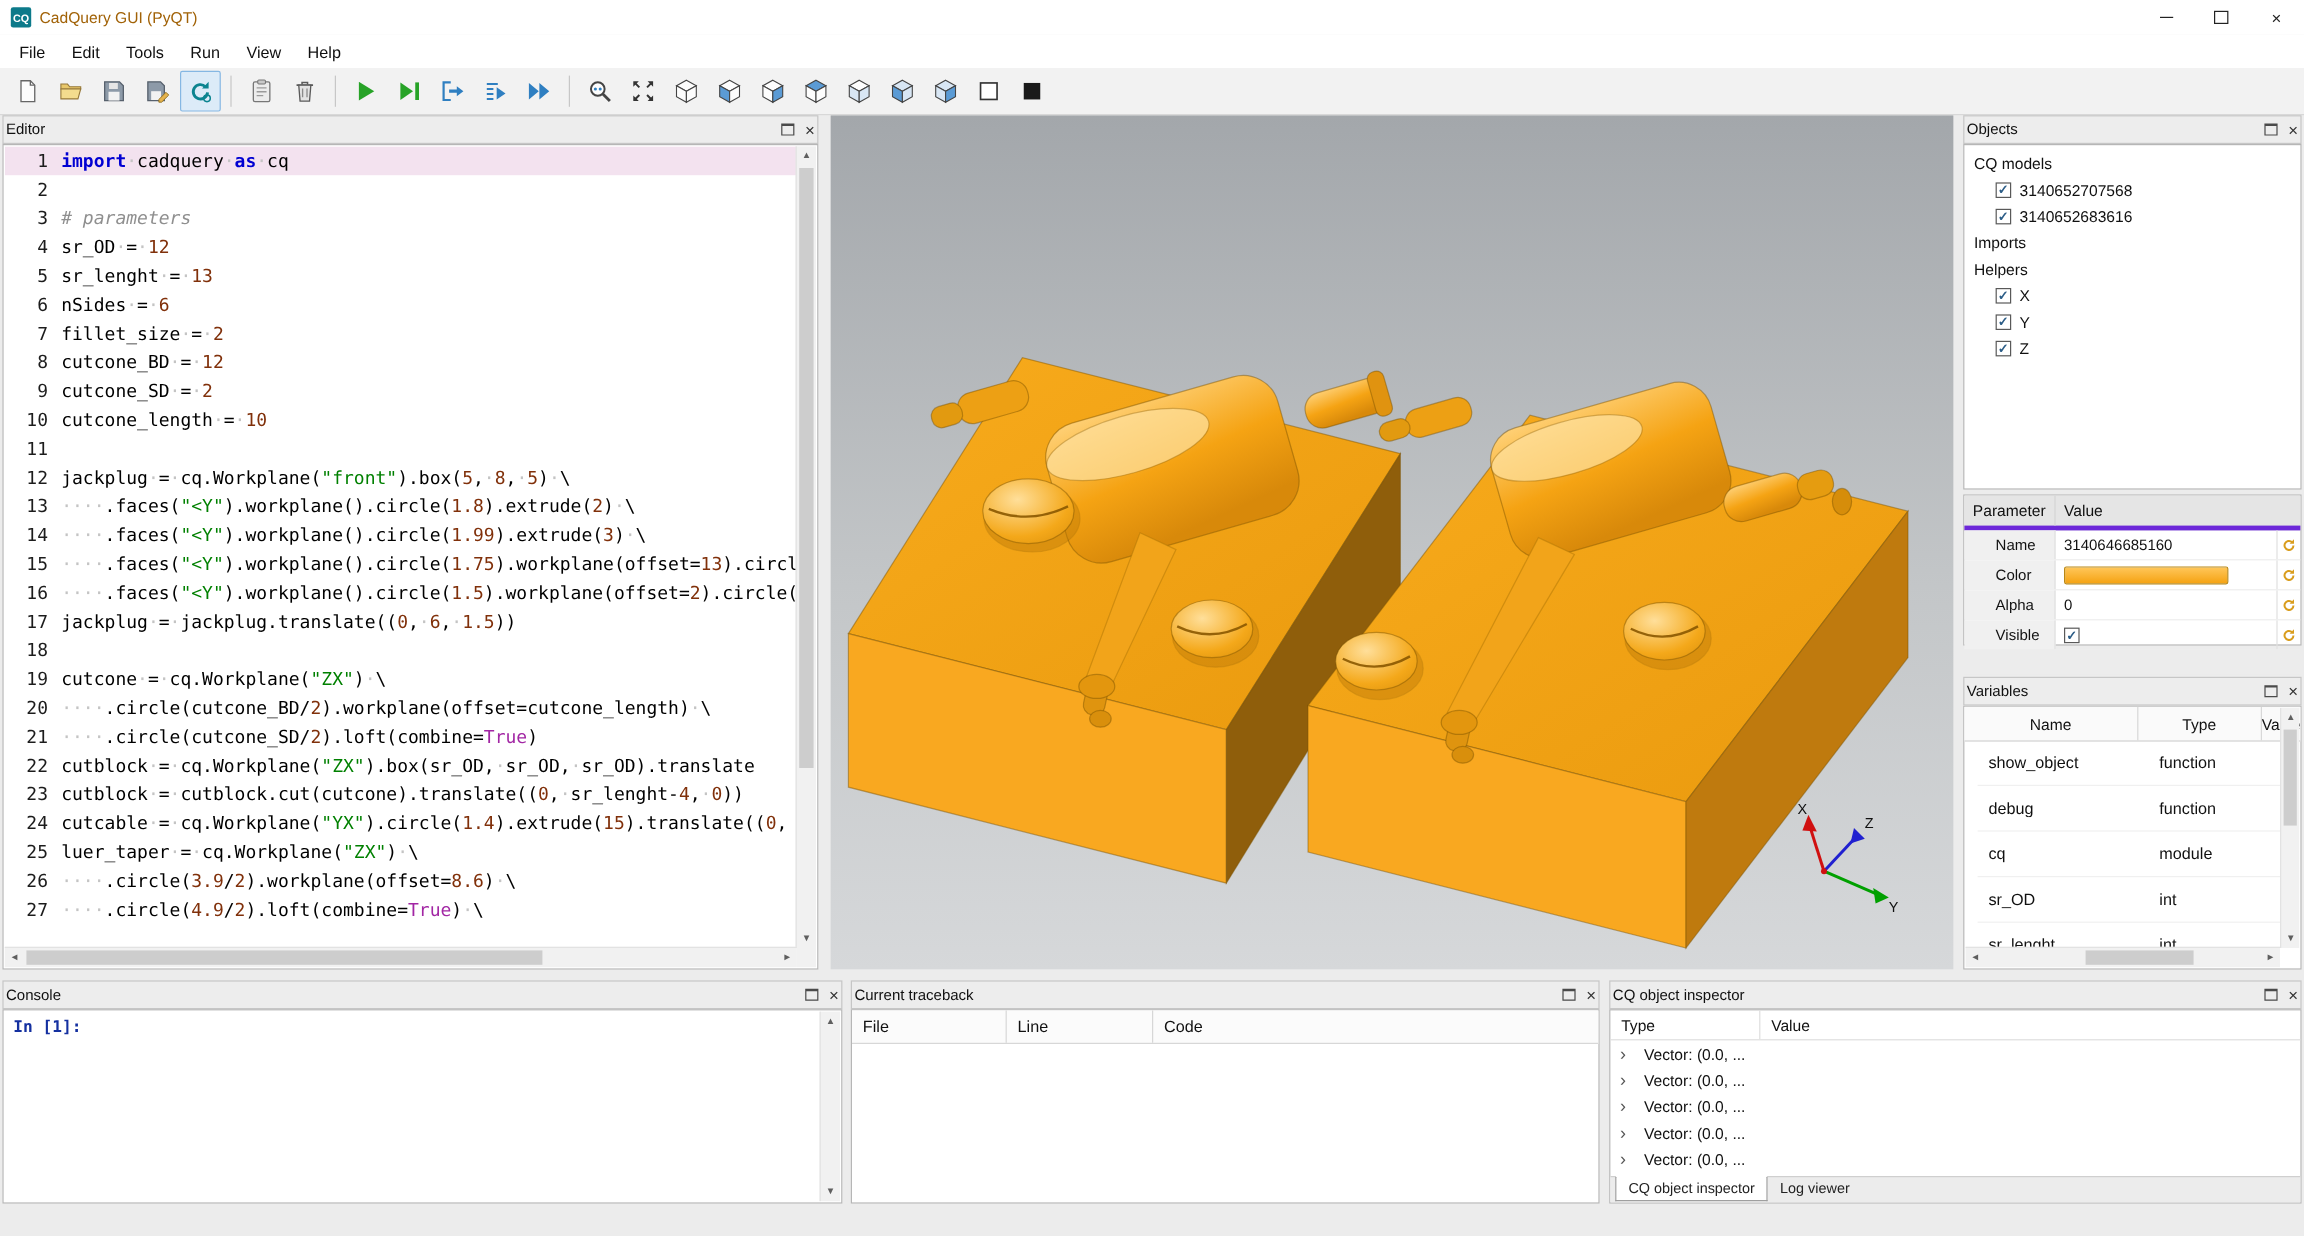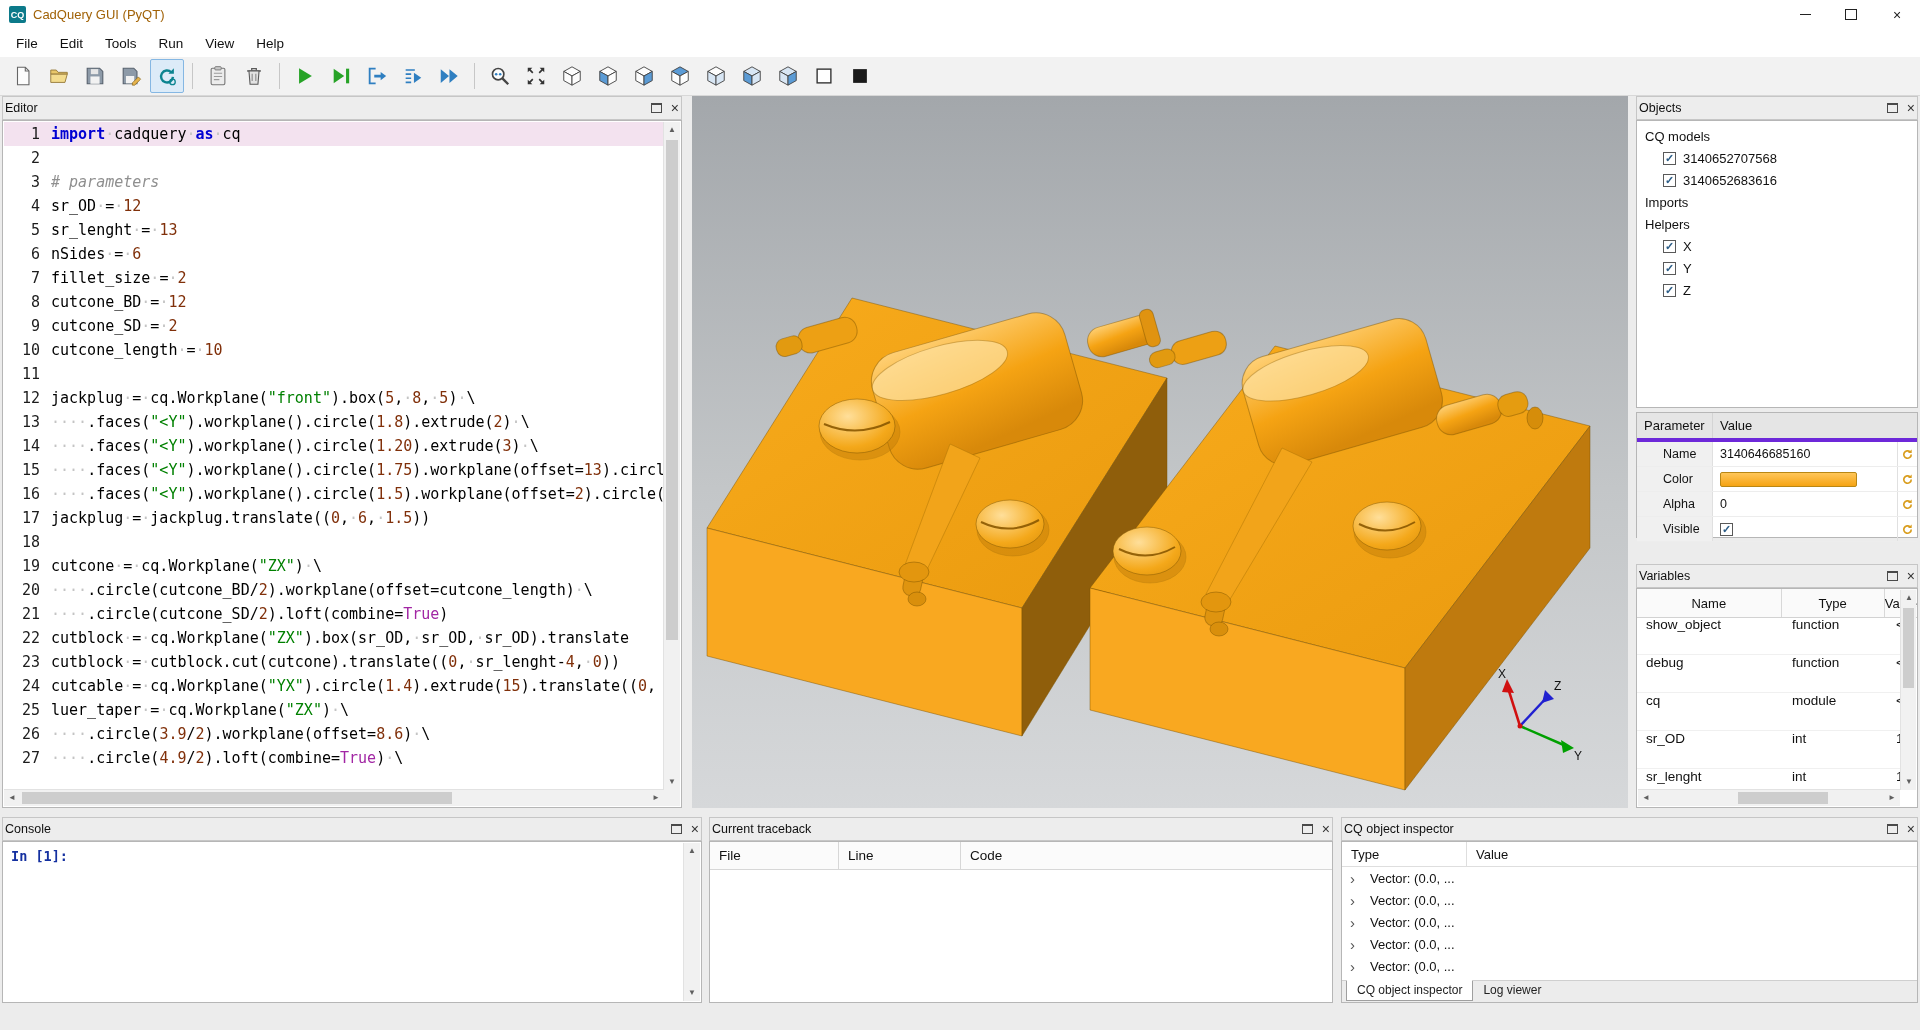--- a/index.html
+++ b/index.html
@@ -68,21 +68,21 @@
   .preset svg{width:13px;height:13px;}
   .swatch{width:135px;height:13px;border:1px solid #b98714;border-radius:2px;}
   
   #variables-panel{left:1636px;top:564px;width:282px;height:244px;}
   .var-head{display:flex;height:28px;background:#fafafa;border-bottom:1px solid #d2d2d2;}
   .vhead{display:flex;align-items:center;justify-content:center;font-size:13px;border-right:1px solid #d8d8d8;box-sizing:border-box;}
   .vhead.c0{width:146px;}
   .vhead.c1{width:104px;}
   .vhead.c2{flex:1;border-right:none;}
   .var-rows{position:absolute;left:0;right:16px;top:28px;bottom:17px;overflow:hidden;}
-  .vrow{display:flex;height:37px;border-bottom:1px solid #f0f0f0;align-items:flex-start;}
+  .vrow{display:flex;height:37px;border-bottom:1px solid #f0f0f0;align-items:center;margin-left:11px;}
   .vcell{padding-left:9px;font-size:13.5px;white-space:nowrap;overflow:hidden;box-sizing:border-box;}
   .vcell.c0{width:146px;}
   .vcell.c1{width:104px;}
   .vcell.c2{flex:1;}
   .var-vs{right:1px;top:1px;bottom:17px;width:15px;border-left:1px solid #e2e2e2;}
   .var-hs{left:1px;right:17px;bottom:1px;height:16px;border-top:1px solid #e2e2e2;}
   
   #console-panel{left:2px;top:817px;width:700px;height:186px;}
   .console-text{font-family:"DejaVu Sans Mono",monospace;font-size:13.5px;font-weight:bold;color:#1430a0;padding:6px 0 0 8px;}
   .con-vs{right:1px;top:1px;bottom:1px;width:16px;border-left:1px solid #e2e2e2;}
@@ -300,21 +300,21 @@
         <div class="cl"><span class="ln">4</span><span class="ct"><span class="tk-p">sr_OD</span><span class="tk-w">·</span><span class="tk-p">=</span><span class="tk-w">·</span><span class="tk-n">12</span></span></div>
         <div class="cl"><span class="ln">5</span><span class="ct"><span class="tk-p">sr_lenght</span><span class="tk-w">·</span><span class="tk-p">=</span><span class="tk-w">·</span><span class="tk-n">13</span></span></div>
         <div class="cl"><span class="ln">6</span><span class="ct"><span class="tk-p">nSides</span><span class="tk-w">·</span><span class="tk-p">=</span><span class="tk-w">·</span><span class="tk-n">6</span></span></div>
         <div class="cl"><span class="ln">7</span><span class="ct"><span class="tk-p">fillet_size</span><span class="tk-w">·</span><span class="tk-p">=</span><span class="tk-w">·</span><span class="tk-n">2</span></span></div>
         <div class="cl"><span class="ln">8</span><span class="ct"><span class="tk-p">cutcone_BD</span><span class="tk-w">·</span><span class="tk-p">=</span><span class="tk-w">·</span><span class="tk-n">12</span></span></div>
         <div class="cl"><span class="ln">9</span><span class="ct"><span class="tk-p">cutcone_SD</span><span class="tk-w">·</span><span class="tk-p">=</span><span class="tk-w">·</span><span class="tk-n">2</span></span></div>
         <div class="cl"><span class="ln">10</span><span class="ct"><span class="tk-p">cutcone_length</span><span class="tk-w">·</span><span class="tk-p">=</span><span class="tk-w">·</span><span class="tk-n">10</span></span></div>
         <div class="cl"><span class="ln">11</span><span class="ct"></span></div>
         <div class="cl"><span class="ln">12</span><span class="ct"><span class="tk-p">jackplug</span><span class="tk-w">·</span><span class="tk-p">=</span><span class="tk-w">·</span><span class="tk-p">cq.Workplane(</span><span class="tk-s">"front"</span><span class="tk-p">).box(</span><span class="tk-n">5</span><span class="tk-p">,</span><span class="tk-w">·</span><span class="tk-n">8</span><span class="tk-p">,</span><span class="tk-w">·</span><span class="tk-n">5</span><span class="tk-p">)</span><span class="tk-w">·</span><span class="tk-p">\</span></span></div>
         <div class="cl"><span class="ln">13</span><span class="ct"><span class="tk-w">····</span><span class="tk-p">.faces(</span><span class="tk-s">"&lt;Y"</span><span class="tk-p">).workplane().circle(</span><span class="tk-n">1.8</span><span class="tk-p">).extrude(</span><span class="tk-n">2</span><span class="tk-p">)</span><span class="tk-w">·</span><span class="tk-p">\</span></span></div>
-        <div class="cl"><span class="ln">14</span><span class="ct"><span class="tk-w">····</span><span class="tk-p">.faces(</span><span class="tk-s">"&lt;Y"</span><span class="tk-p">).workplane().circle(</span><span class="tk-n">1.20</span><span class="tk-p">).extrude(</span><span class="tk-n">3</span><span class="tk-p">)</span><span class="tk-w">·</span><span class="tk-p">\</span></span></div>
+        <div class="cl"><span class="ln">14</span><span class="ct"><span class="tk-w">····</span><span class="tk-p">.faces(</span><span class="tk-s">"&lt;Y"</span><span class="tk-p">).workplane().circle(</span><span class="tk-n">1.99</span><span class="tk-p">).extrude(</span><span class="tk-n">3</span><span class="tk-p">)</span><span class="tk-w">·</span><span class="tk-p">\</span></span></div>
         <div class="cl"><span class="ln">15</span><span class="ct"><span class="tk-w">····</span><span class="tk-p">.faces(</span><span class="tk-s">"&lt;Y"</span><span class="tk-p">).workplane().circle(</span><span class="tk-n">1.75</span><span class="tk-p">).workplane(offset=</span><span class="tk-n">13</span><span class="tk-p">).circl</span></span></div>
         <div class="cl"><span class="ln">16</span><span class="ct"><span class="tk-w">····</span><span class="tk-p">.faces(</span><span class="tk-s">"&lt;Y"</span><span class="tk-p">).workplane().circle(</span><span class="tk-n">1.5</span><span class="tk-p">).workplane(offset=</span><span class="tk-n">2</span><span class="tk-p">).circle(</span></span></div>
         <div class="cl"><span class="ln">17</span><span class="ct"><span class="tk-p">jackplug</span><span class="tk-w">·</span><span class="tk-p">=</span><span class="tk-w">·</span><span class="tk-p">jackplug.translate((</span><span class="tk-n">0</span><span class="tk-p">,</span><span class="tk-w">·</span><span class="tk-n">6</span><span class="tk-p">,</span><span class="tk-w">·</span><span class="tk-n">1.5</span><span class="tk-p">))</span></span></div>
         <div class="cl"><span class="ln">18</span><span class="ct"></span></div>
         <div class="cl"><span class="ln">19</span><span class="ct"><span class="tk-p">cutcone</span><span class="tk-w">·</span><span class="tk-p">=</span><span class="tk-w">·</span><span class="tk-p">cq.Workplane(</span><span class="tk-s">"ZX"</span><span class="tk-p">)</span><span class="tk-w">·</span><span class="tk-p">\</span></span></div>
         <div class="cl"><span class="ln">20</span><span class="ct"><span class="tk-w">····</span><span class="tk-p">.circle(cutcone_BD/</span><span class="tk-n">2</span><span class="tk-p">).workplane(offset=cutcone_length)</span><span class="tk-w">·</span><span class="tk-p">\</span></span></div>
         <div class="cl"><span class="ln">21</span><span class="ct"><span class="tk-w">····</span><span class="tk-p">.circle(cutcone_SD/</span><span class="tk-n">2</span><span class="tk-p">).loft(combine=</span><span class="tk-b">True</span><span class="tk-p">)</span></span></div>
         <div class="cl"><span class="ln">22</span><span class="ct"><span class="tk-p">cutblock</span><span class="tk-w">·</span><span class="tk-p">=</span><span class="tk-w">·</span><span class="tk-p">cq.Workplane(</span><span class="tk-s">"ZX"</span><span class="tk-p">).box(sr_OD,</span><span class="tk-w">·</span><span class="tk-p">sr_OD,</span><span class="tk-w">·</span><span class="tk-p">sr_OD).translate</span></span></div>
         <div class="cl"><span class="ln">23</span><span class="ct"><span class="tk-p">cutblock</span><span class="tk-w">·</span><span class="tk-p">=</span><span class="tk-w">·</span><span class="tk-p">cutblock.cut(cutcone).translate((</span><span class="tk-n">0</span><span class="tk-p">,</span><span class="tk-w">·</span><span class="tk-p">sr_lenght-</span><span class="tk-n">4</span><span class="tk-p">,</span><span class="tk-w">·</span><span class="tk-n">0</span><span class="tk-p">))</span></span></div>
         <div class="cl"><span class="ln">24</span><span class="ct"><span class="tk-p">cutcable</span><span class="tk-w">·</span><span class="tk-p">=</span><span class="tk-w">·</span><span class="tk-p">cq.Workplane(</span><span class="tk-s">"YX"</span><span class="tk-p">).circle(</span><span class="tk-n">1.4</span><span class="tk-p">).extrude(</span><span class="tk-n">15</span><span class="tk-p">).translate((</span><span class="tk-n">0</span><span class="tk-p">,</span></span></div>

